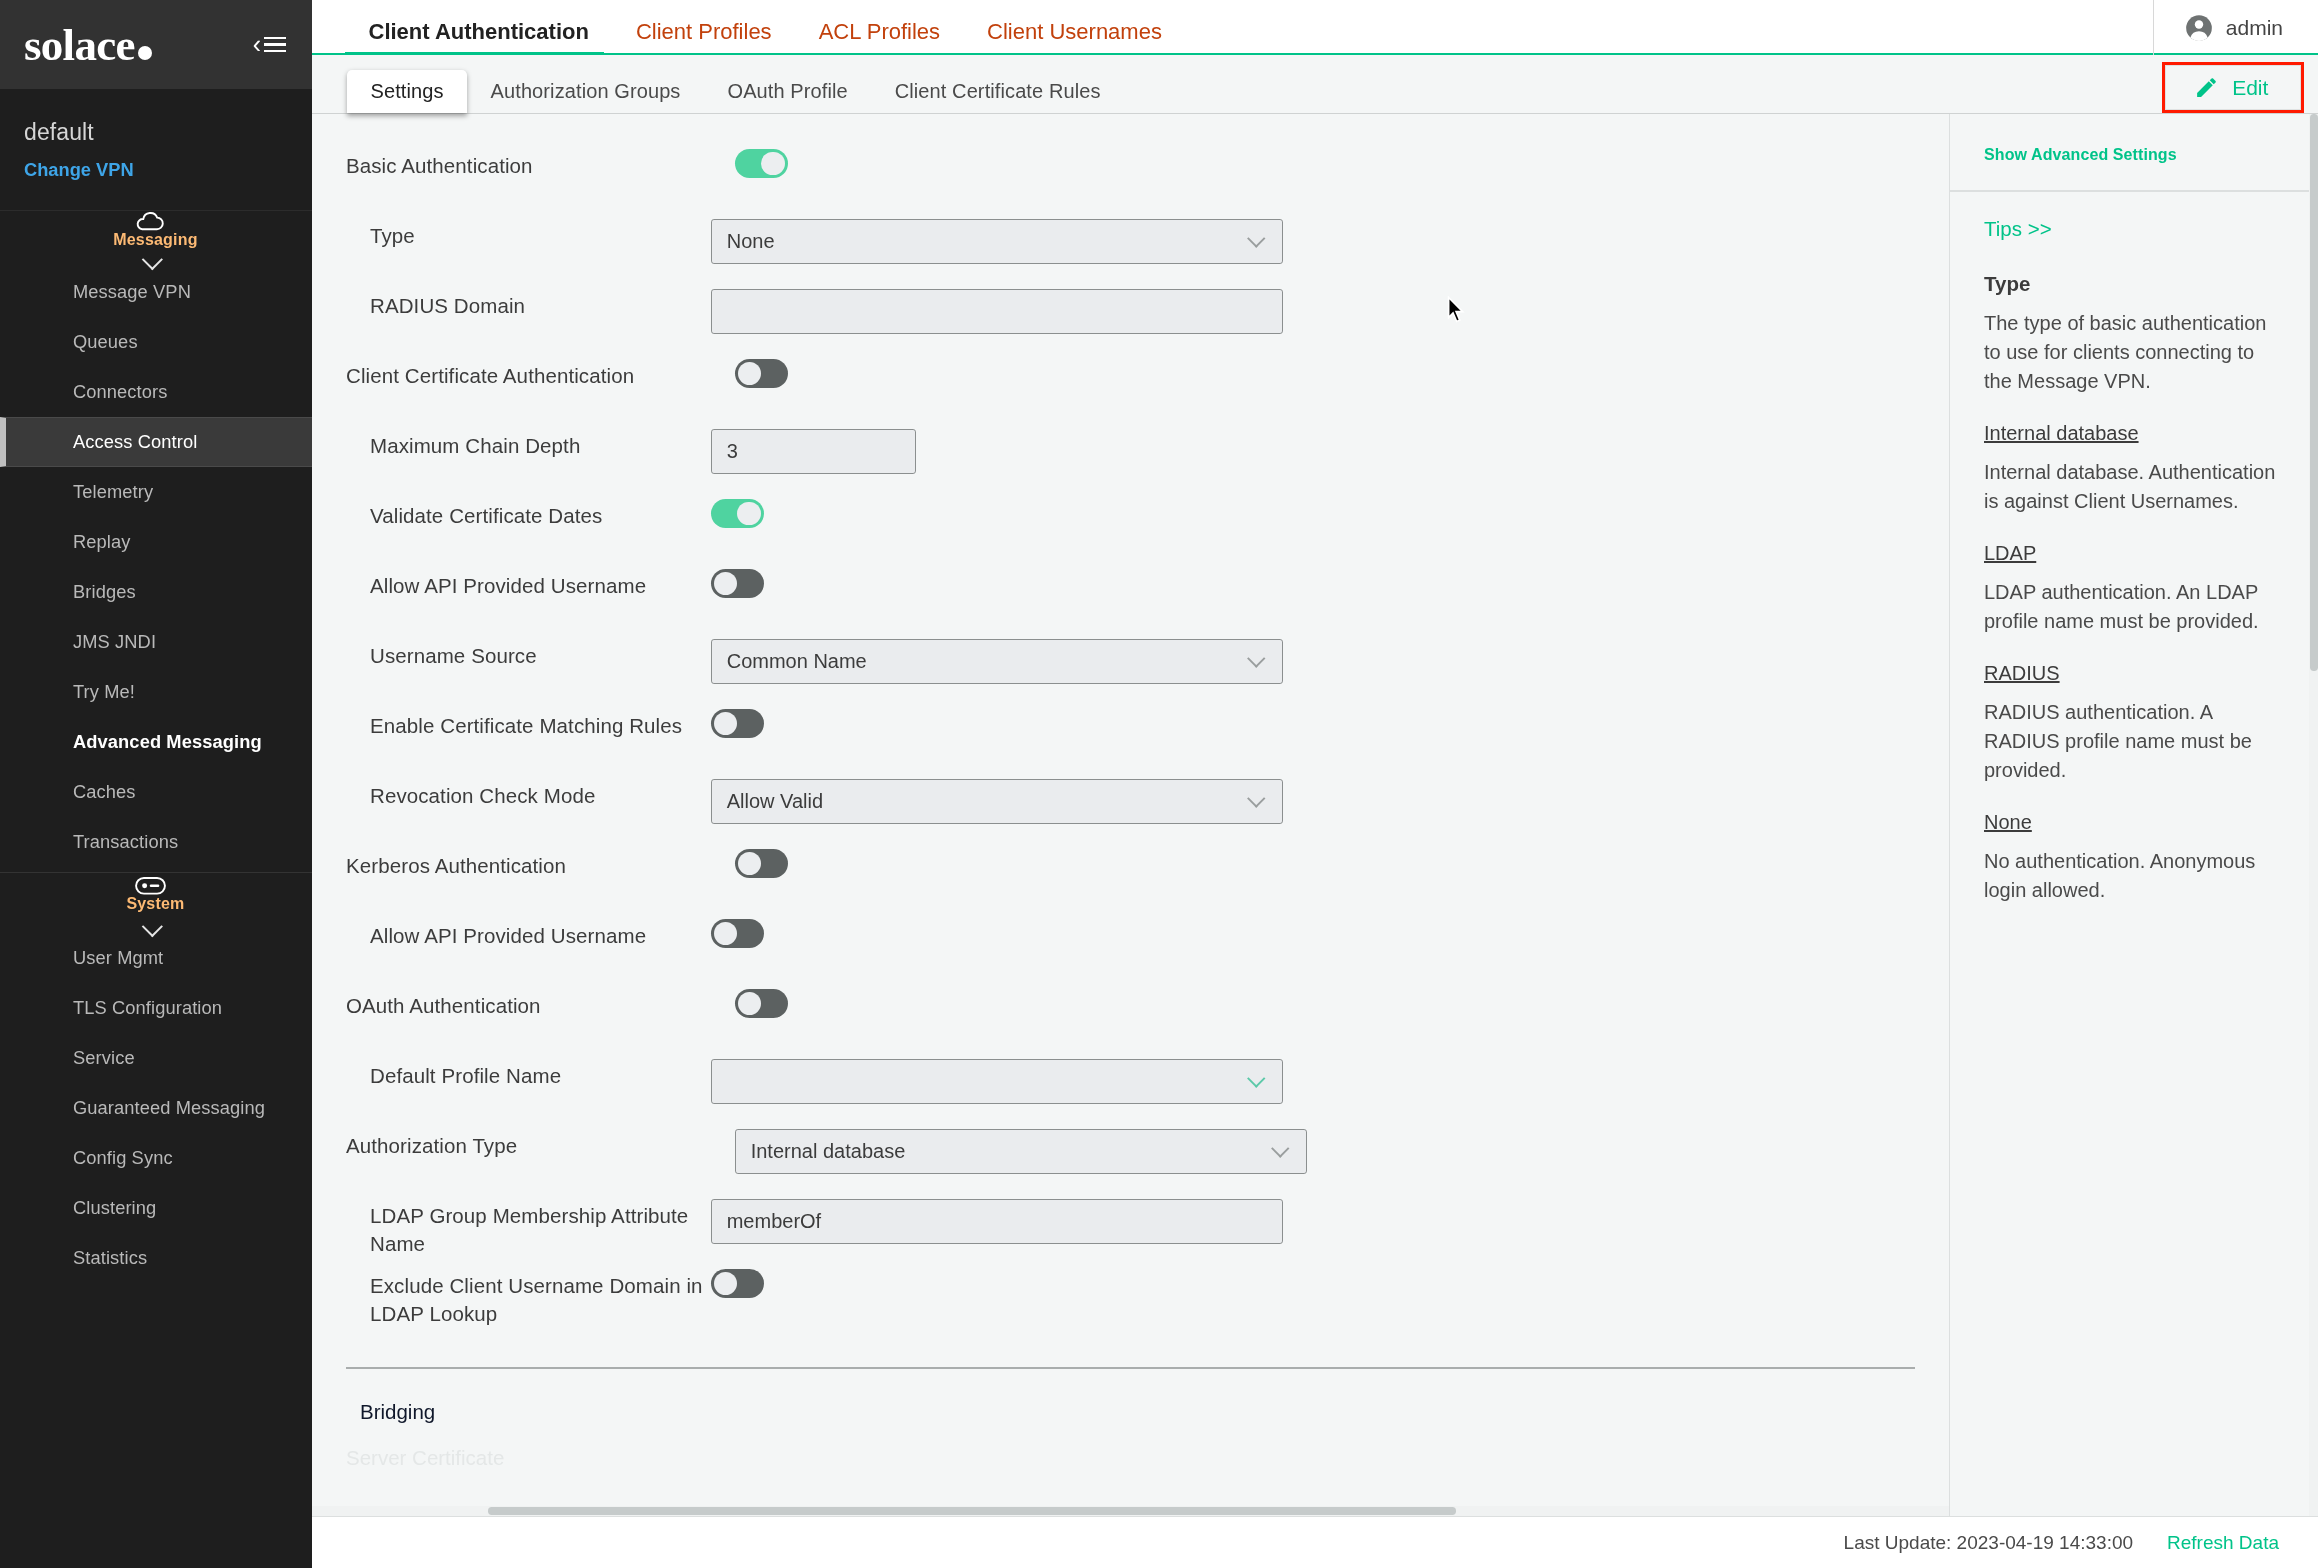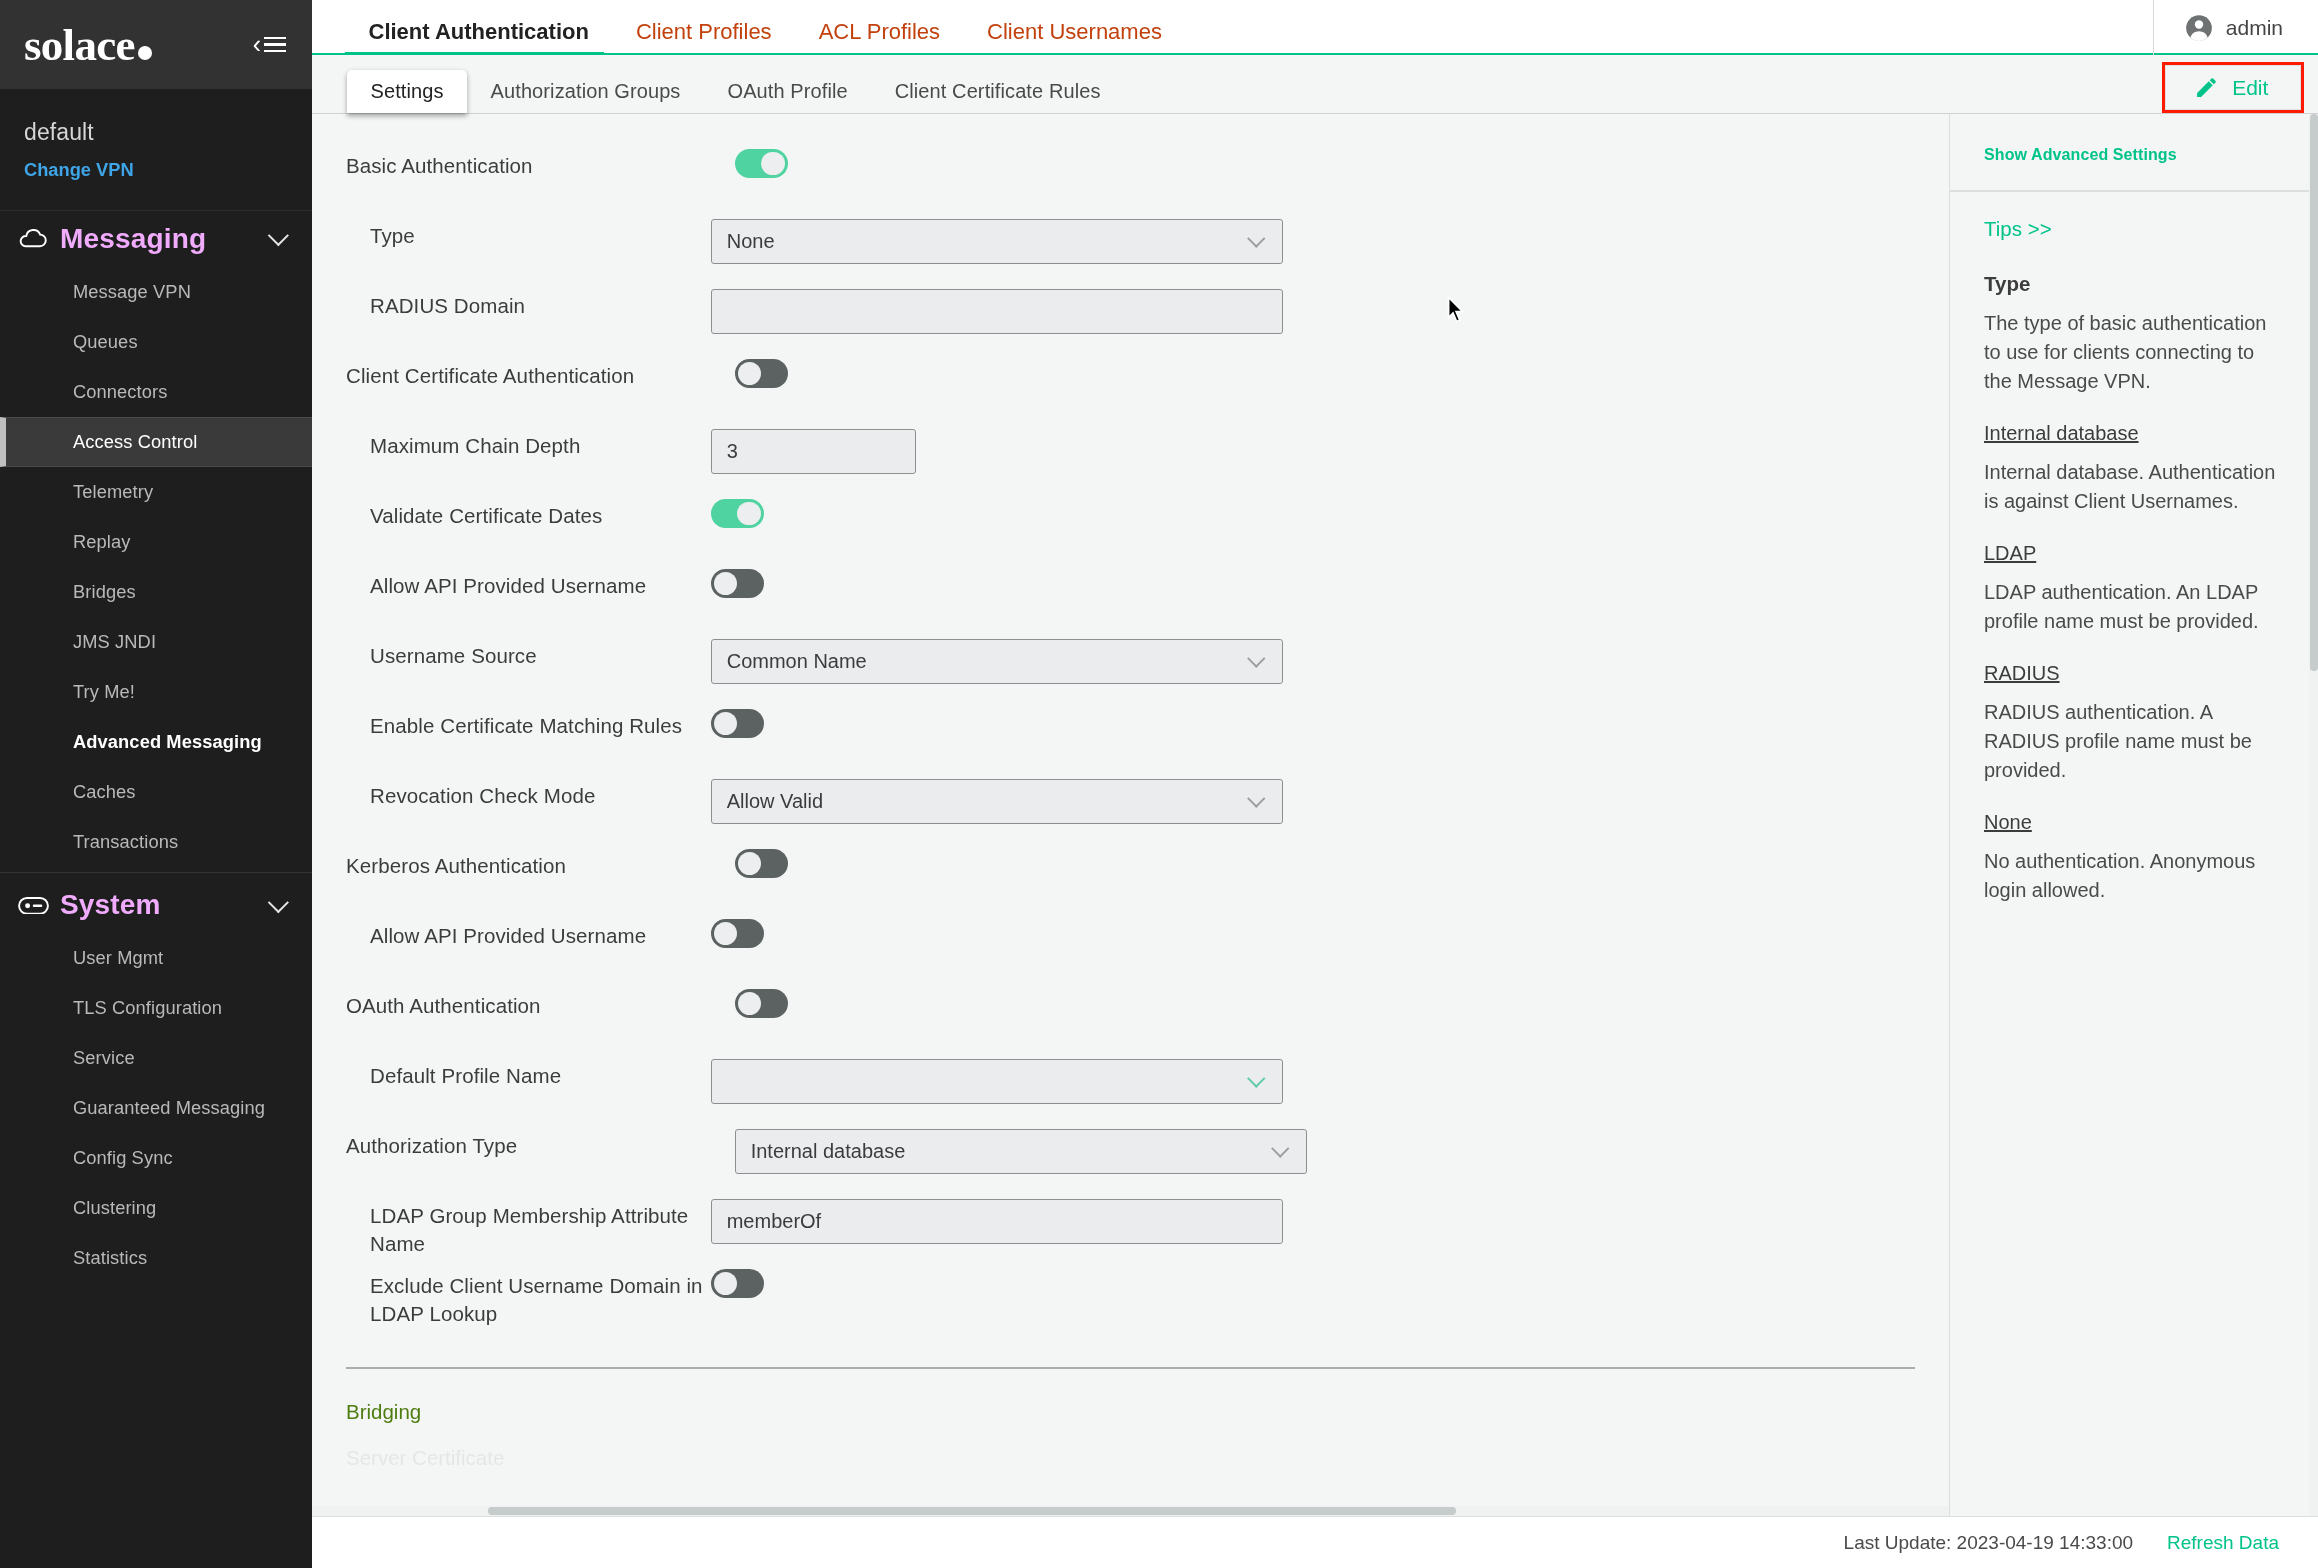--- a/index.html
+++ b/index.html
@@ -27,21 +27,21 @@
   .collapse-icon .chev { color: #fff; font-size: 25px; line-height: 1; font-weight: 300; }
   .collapse-icon .bars { display: flex; flex-direction: column; gap: 4.4px; }
   .collapse-icon .bars i { display: block; width: 22px; height: 2.2px; background: #fff; }
 
   .sb-vpn { padding: 30px 0 29px 24px; border-bottom: 0.7px solid #2c2c2c; background:#1e1e1e;}
   .sb-vpn .vpn-name { color: #d6d6d6; font-size: 23px; letter-spacing: 0.1px; }
   .sb-vpn .vpn-link { color: #3ea5e8; font-size: 18.3px; font-weight: 700; margin-top: 12.5px; cursor: pointer; }
 
   .sb-group {
     display: flex; align-items: center; padding: 0 26px 0 18.3px;
-    height: 56px; color: #f0abfc; font-size: 28px; font-weight: 700; cursor: pointer;
+    height: 56px; color: #fdba74; font-size: 16px; font-weight: 700; cursor: pointer; flex-direction: column;
   }
   .sb-group .gicon { width: 35px; display: flex; align-items: center; }
   .sb-group .glabel { flex: 1; margin-left: 6.6px; letter-spacing: 0.2px; }
   .sb-group .gchev {
     width: 14.7px; height: 14.7px; border-right: 2.2px solid #e5e5e5; border-bottom: 2.2px solid #e5e5e5;
     transform: rotate(45deg); margin-top: -5.9px;
   }
   .sb-divider { height: 0.7px; background: #333; margin: 5.1px 0; }
 
   .sb-item {
@@ -133,21 +133,21 @@
   .select .val { flex: 1; }
   .select .chev {
     width: 12.5px; height: 12.5px; border-right: 2.2px solid #9a9e9e; border-bottom: 2.2px solid #9a9e9e;
     transform: rotate(45deg); margin-top: -6.6px; margin-right: 4.4px;
   }
   .select.teal .chev { border-color: #5cc9a8; }
   .select.narrow, .textbox.narrow { width: 205px; }
   .textbox { cursor: text; }
 
   .hr { height: 2.2px; background: #a9adad; margin: 28px 34px 0 34px; }
-  .section-title { font-size: 20.5px; color: #4d7c0f; padding: 31px 0 0 34px; }
+  .section-title { font-size: 20.5px; color: #0f172a; padding: 31px 0 0 48px; }
   .ghost { font-size: 20.5px; color: #e4e7e7; padding: 22px 0 0 34px; }
 
   
   .tips-pane { flex: 1; padding: 32px 35px 0 34px; background: #f4f6f6; }
   .adv-link { color: #00c389; font-size: 16px; font-weight: 700; cursor: pointer; letter-spacing: 0.1px; }
   .tips-sep { height: 1.5px; background: #dcdfdf; margin: 26.4px 0 0 -34px; width: calc(100% + 69px); }
   .tips-link { color: #00c389; font-size: 20.5px; font-weight: 400; cursor: pointer; margin-top: 25px; display: inline-block; }
   .tip-h { font-size: 20.5px; font-weight: 700; color: #3c3c3c; margin-top: 31px; }
   .tip-p { font-size: 20px; color: #4a4a4a; line-height: 1.44; margin-top: 13.2px; }
   .tip-sub { font-size: 20px; color: #3c3c3c; text-decoration: underline; margin-top: 26.4px; }

